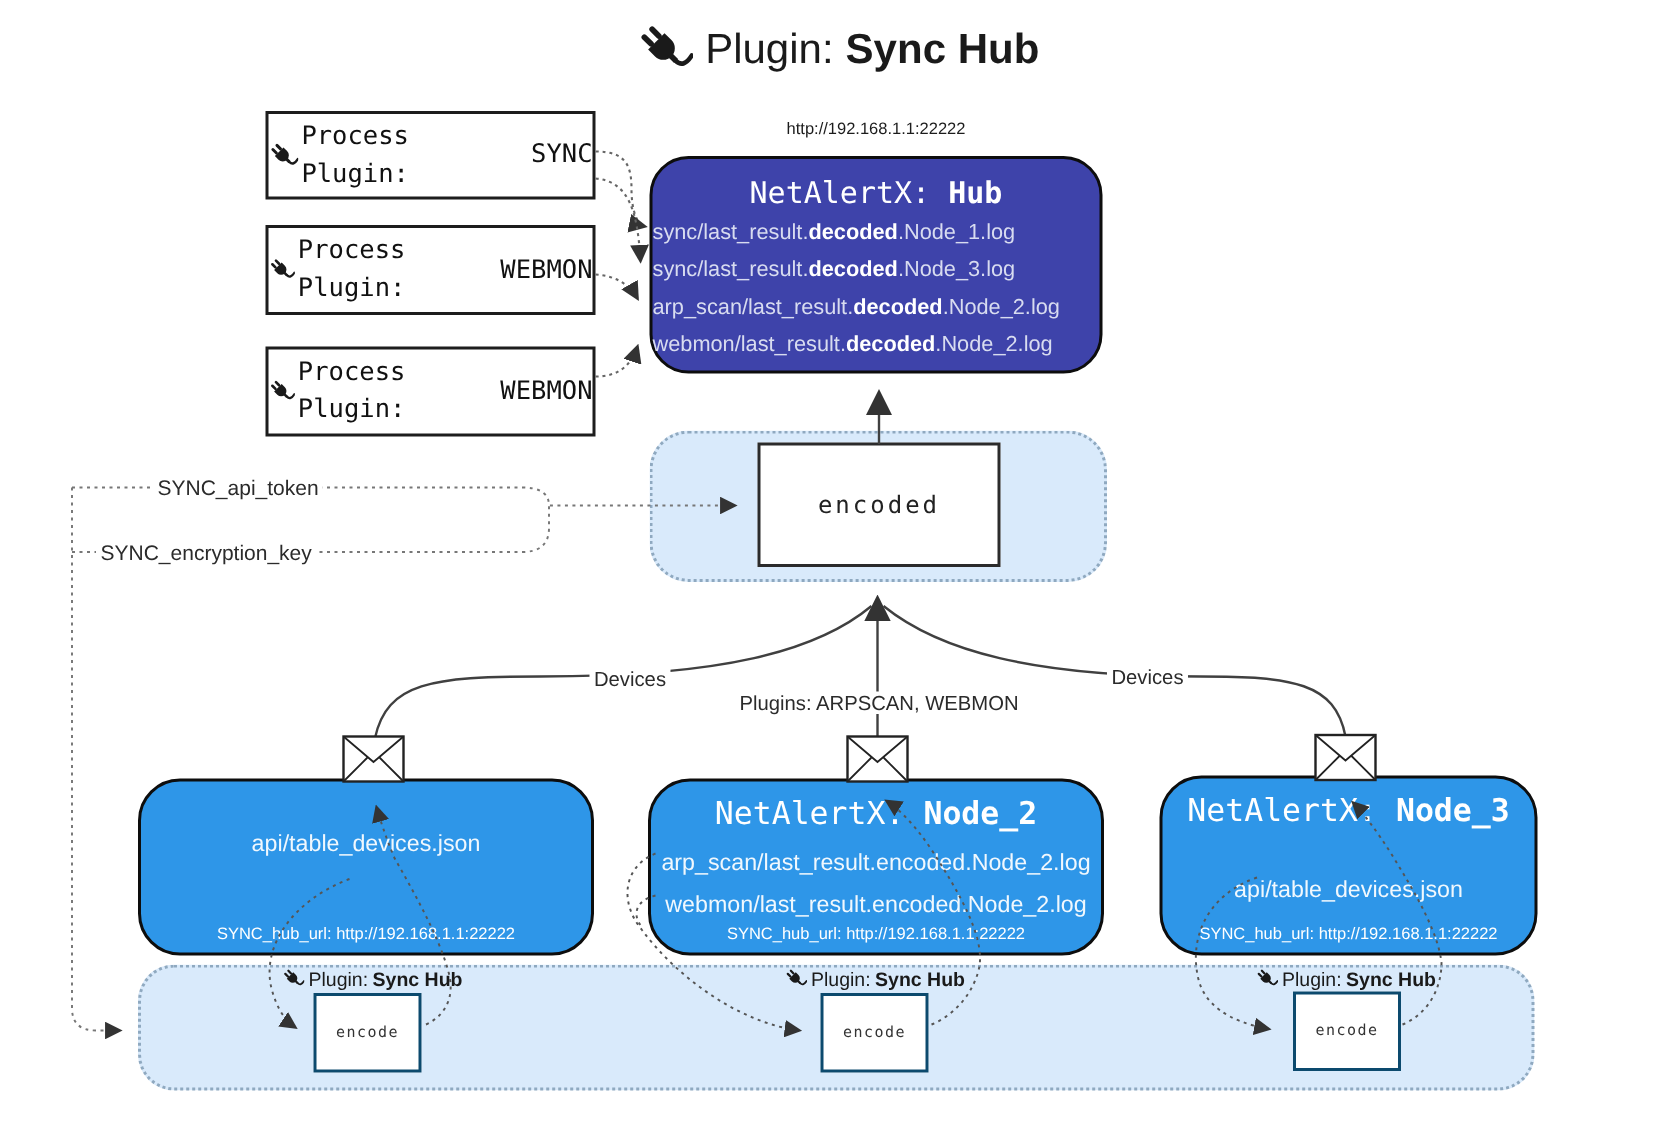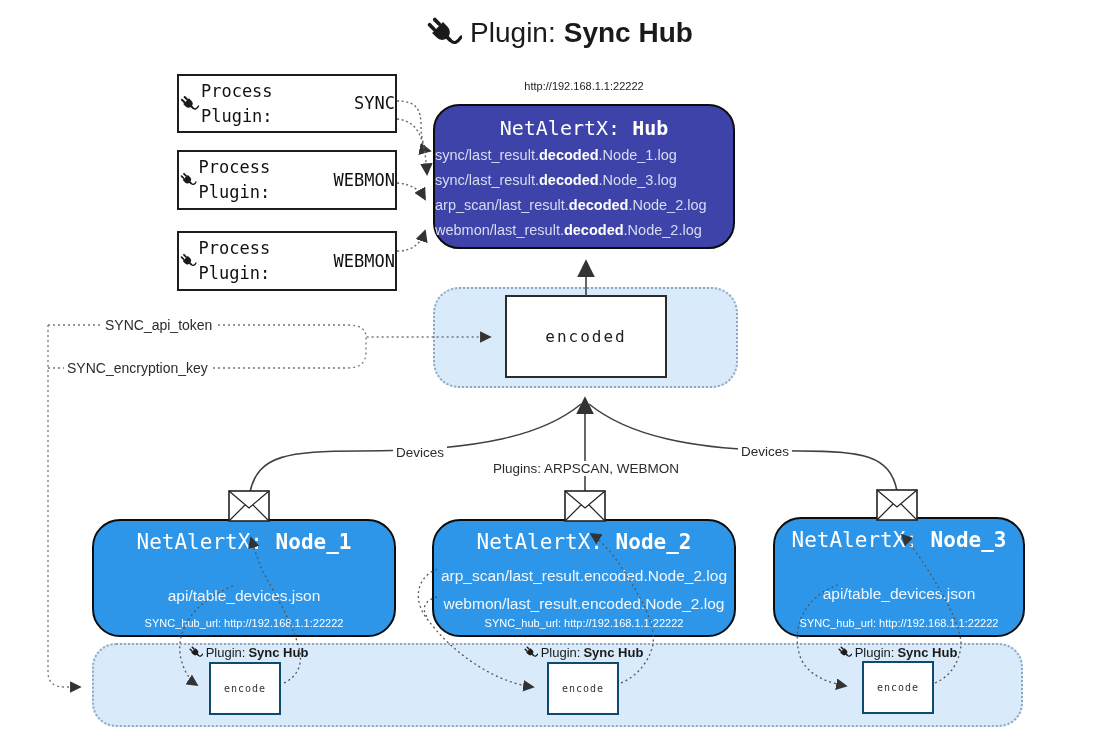--- a/index.html
+++ b/index.html
@@ -136,21 +136,20 @@
   <div class="decode-box">encoded</div>
 
   <div class="lab token" style="left:102px;top:317px;">SYNC_api_token</div>
   <div class="lab token" style="left:64px;top:360px;">SYNC_encryption_key</div>
 
   <div class="lab" style="left:420px;top:445px;">Devices</div>
   <div class="lab" style="left:586px;top:461px;">Plugins: ARPSCAN, WEBMON</div>
   <div class="lab" style="left:765px;top:444px;">Devices</div>
 
   <div class="node" style="left:92px;top:519px;width:304px;height:118px;">
-    <div class="node-title"><span>NetAlertX: </span><span class="bold">Node_1</span></div>
     <div class="node-lines">
         <div class="node-line">api/table_devices.json</div>
       </div>
     <div class="node-url">SYNC_hub_url: http://192.168.1.1:22222</div>
   </div>
 
   <div class="node" style="left:432px;top:519px;width:304px;height:118px;">
     <div class="node-title"><span>NetAlertX: </span><span class="bold">Node_2</span></div>
     <div class="node-lines tight">
       <div class="node-line">arp_scan/last_result.encoded.Node_2.log</div>

